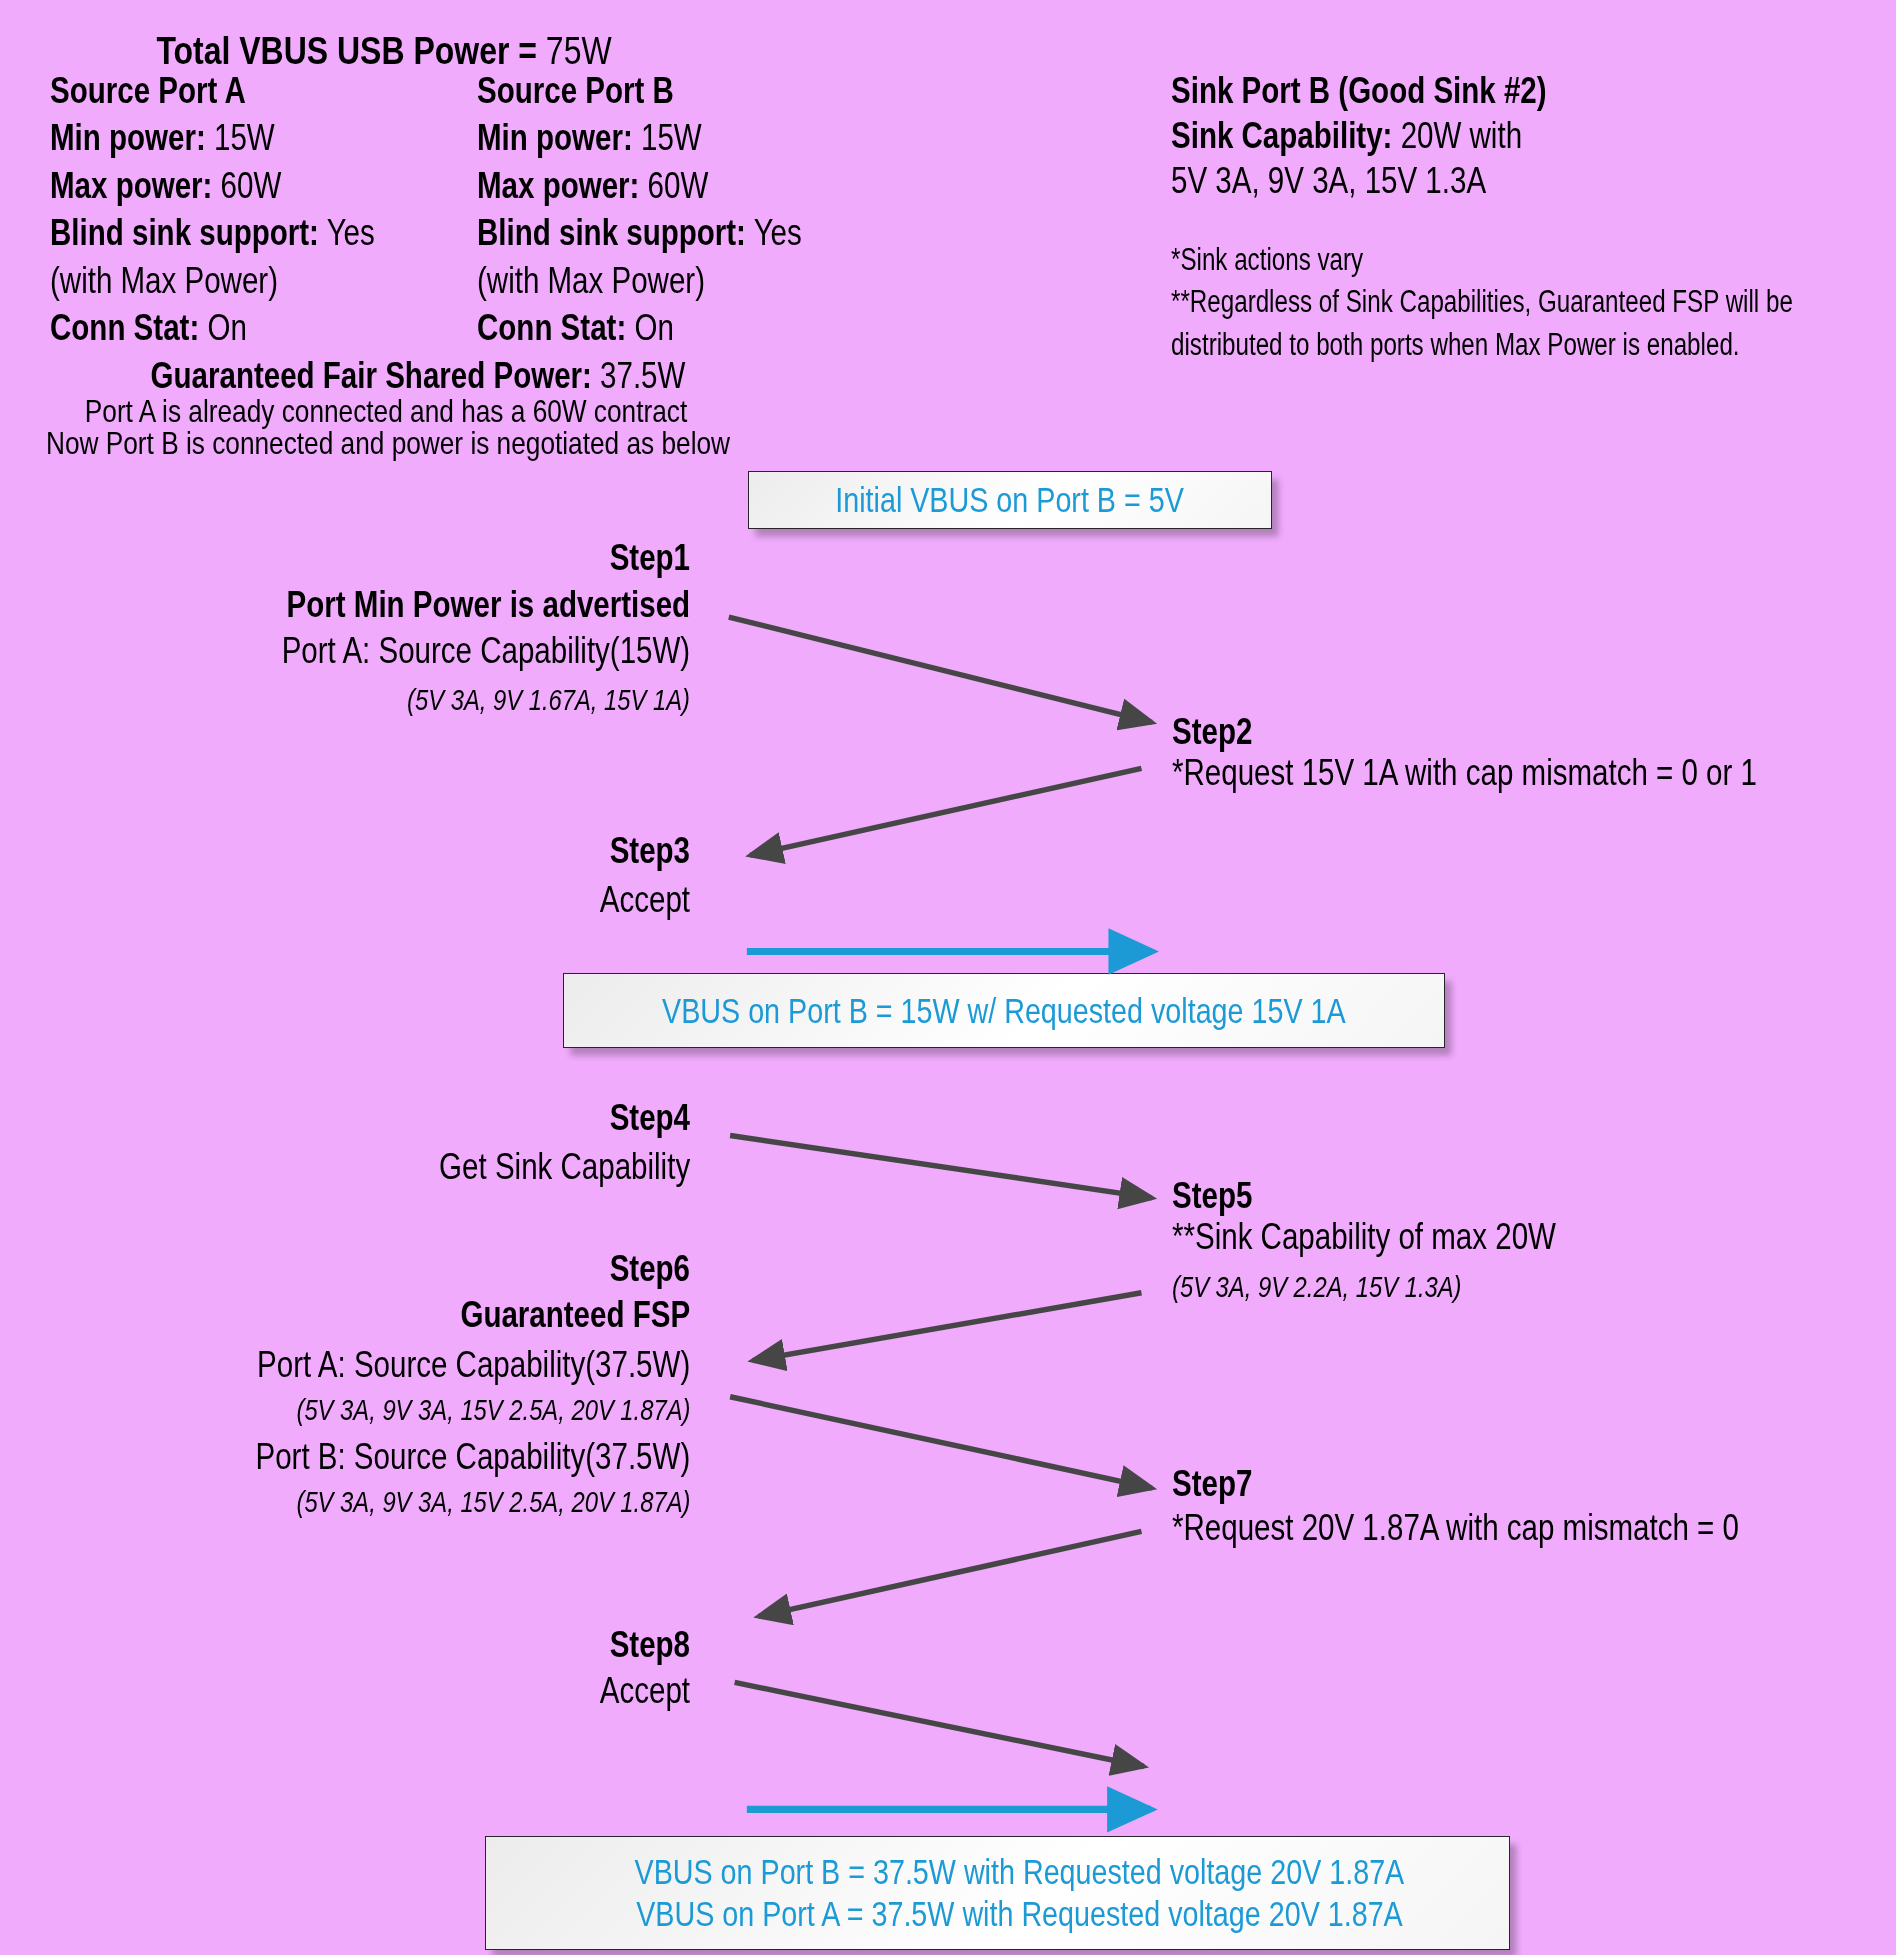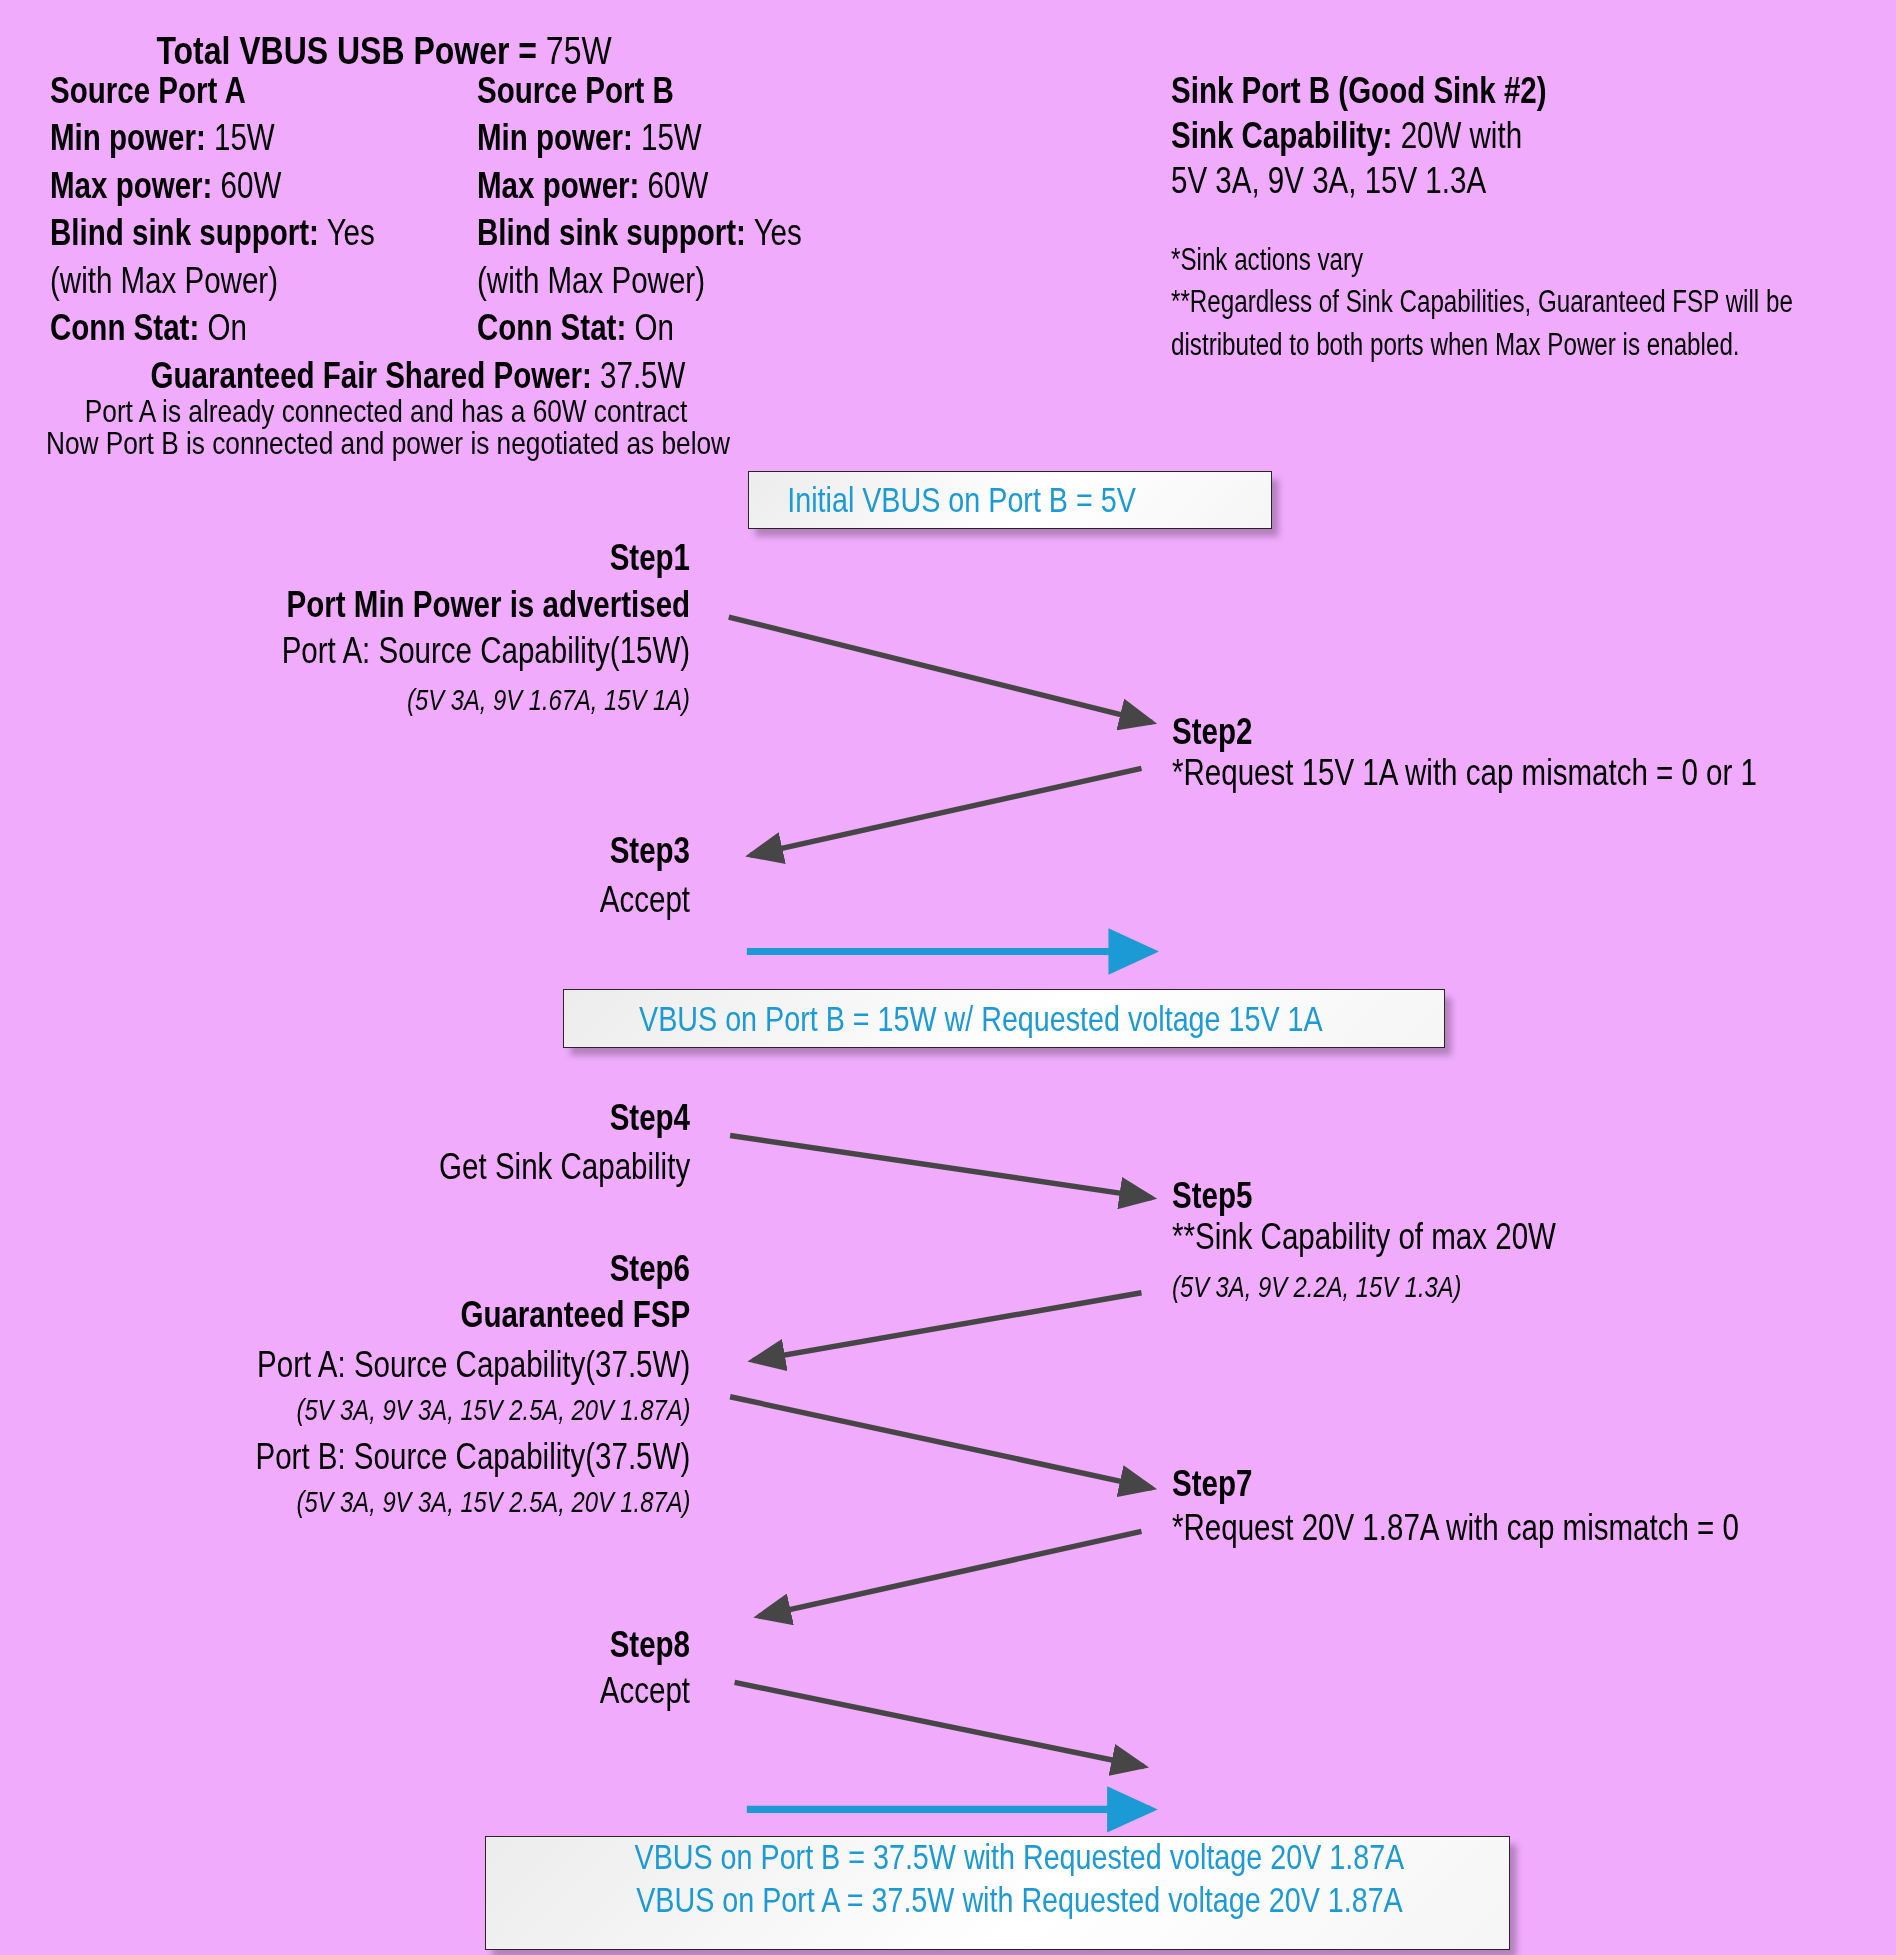--- a/index.html
+++ b/index.html
@@ -14,21 +14,21 @@
   .f80{font-size:36px;}
   .f78{font-size:35px;}
   .f70{font-size:32px;}
   .f64{font-size:29px;}
   .fn{font-size:31px;line-height:38px;transform:scaleX(0.78);transform-origin:0 50%;}
   .al{transform:scaleX(0.82);transform-origin:0 50%;}
   .ar{transform:scaleX(0.82);transform-origin:100% 50%;}
   .ac{width:904px;text-align:center;transform:scaleX(0.82);transform-origin:50% 50%;}
   .blue{color:var(--blue,#1B9AD6);}
   .banner{
-    position:absolute;display:flex;align-items:center;justify-content:flex-start;
+    position:absolute;display:flex;align-items:center;justify-content:center;
     border:1.8px solid #262626;
     background:linear-gradient(135deg,#ececec 0%,#ffffff 55%,#f5f5f5 100%);
     box-shadow:7.2px 8.1px 6.3px rgba(0,0,0,0.25);
     box-sizing:border-box;
   }
   .banner .bt{white-space:nowrap;transform:scaleX(0.82);transform-origin:50% 50%;}
   .banner-col{flex-direction:column;row-gap:2.7px;}
   .arrows{position:absolute;left:0;top:0;}
 </style>
 </head>
@@ -82,21 +82,21 @@
   </div>
   <div class="t al f80" style="left:1171px;top:158px;">5V 3A, 9V 3A, 15V 1.3A</div>
   <div class="t fn" style="left:1171px;top:241px;">*Sink actions vary</div>
   <div class="t fn" style="left:1171px;top:283px;">**Regardless of Sink Capabilities, Guaranteed FSP will be</div>
   <div class="t fn" style="left:1171px;top:326px;">distributed to both ports when Max Power is enabled.</div>
 
   <div class="banner" style="left:748px;top:471px;width:524px;height:58px;">
     <span class="bt f78 blue">Initial VBUS on Port B = 5V</span>
   </div>
 
-  <div class="banner" style="left:563px;top:973px;width:882px;height:59px;margin-top:16px;">
+  <div class="banner" style="left:563px;top:973px;width:882px;height:75px;">
     <span class="bt f78 blue">VBUS on Port B = 15W w/ Requested voltage 15V 1A</span>
   </div>
 
   <div class="banner banner-col" style="left:485px;top:1836px;width:1025px;height:114px;padding-left:44px;">
     <span class="bt f78 blue">VBUS on Port B = 37.5W with Requested voltage 20V 1.87A</span>
     <span class="bt f78 blue">VBUS on Port A = 37.5W with Requested voltage 20V 1.87A</span>
   </div>
 
   <div class="t ar f80 b" style="right:1206px;top:535px;">Step1</div>
   <div class="t ar f80 b" style="right:1206px;top:582px;">Port Min Power is advertised</div>

